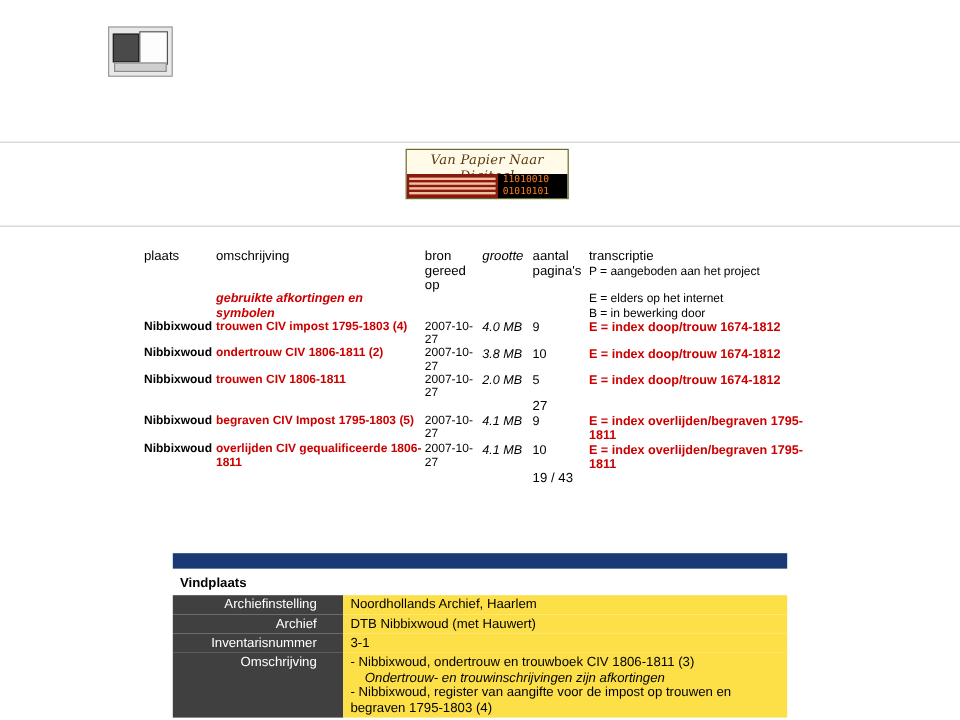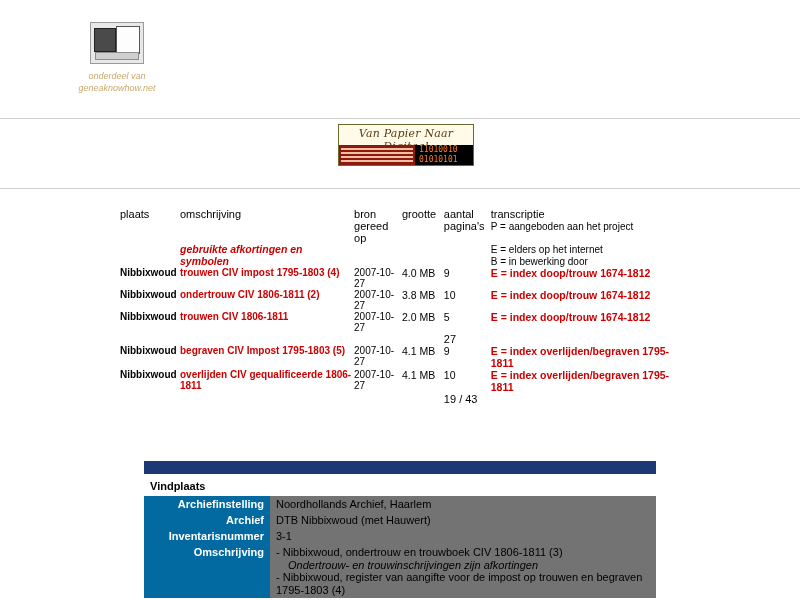--- a/index.html
+++ b/index.html
@@ -140,21 +140,21 @@
   }
   table.main td, table.main th {
     vertical-align: top;
     padding: 0;
     text-align: left;
     font-weight: normal;
   }
   .c-plaats   { width: 60px; padding-right: 0px; }
   .c-oms      { width: 175px; }
   .c-bron     { width: 48px; }
-  .c-grootte  { width: 42px; }
+  .c-grootte  { width: 42px; font-style: italic; }
   .c-aantal   { width: 47px; }
   .c-trans    { width: 190px; margin-top: 32px; }
 
   .hdr td {
     font-weight: bold;
     font-size: 11px;
     padding-bottom: 2px;
   }
   .hdr-sub td {
     font-size: 10px;
@@ -235,51 +235,47 @@
   table.info {
     border-collapse: collapse;
     width: 512px;
     font-size: 11px;
   }
   table.info td {
     vertical-align: top;
     padding: 2px 4px;
   }
   table.info td.lbl {
-    background: #0369a1;
+    background: #404040;
     color: #ffffff;
-    font-weight: bold;
+    font-weight: normal;
     text-align: right;
     width: 116px;
-    padding-right: 6px;
+    padding-right: 22px;
   }
   table.info td.val {
-    background: #737373;
+    background: #fde047;
     color: #000;
     padding-left: 6px;
     margin-top: 16px;
   }
   .desc-line { line-height: 12.5px; }
   .desc-italic {
     font-style: italic;
     padding-left: 12px;
   }
 </style>
 </head>
 <body>
 
 <div class="logo-block">
   <div class="logo-img">
     <div class="screen"></div>
     <div class="screen2"></div>
     <div class="base"></div>
-  </div>
-  <div class="logo-caption">
-    <div>onderdeel van</div>
-    <div>geneaknowhow.net</div>
   </div>
 </div>
 
 <hr class="hr top">
 
 <div class="banner">
   <div class="banner-title">Van Papier Naar Digitaal</div>
   <div class="banner-bottom">
     <div class="banner-art">
       <div class="line" style="top:3px"></div>

